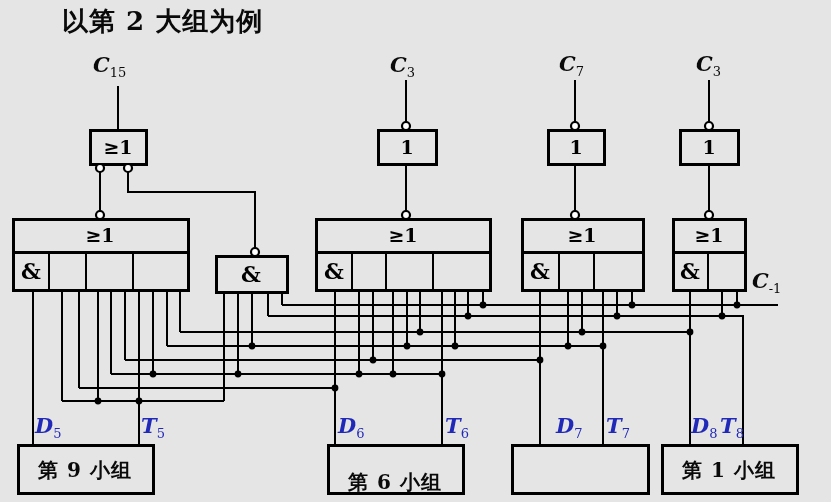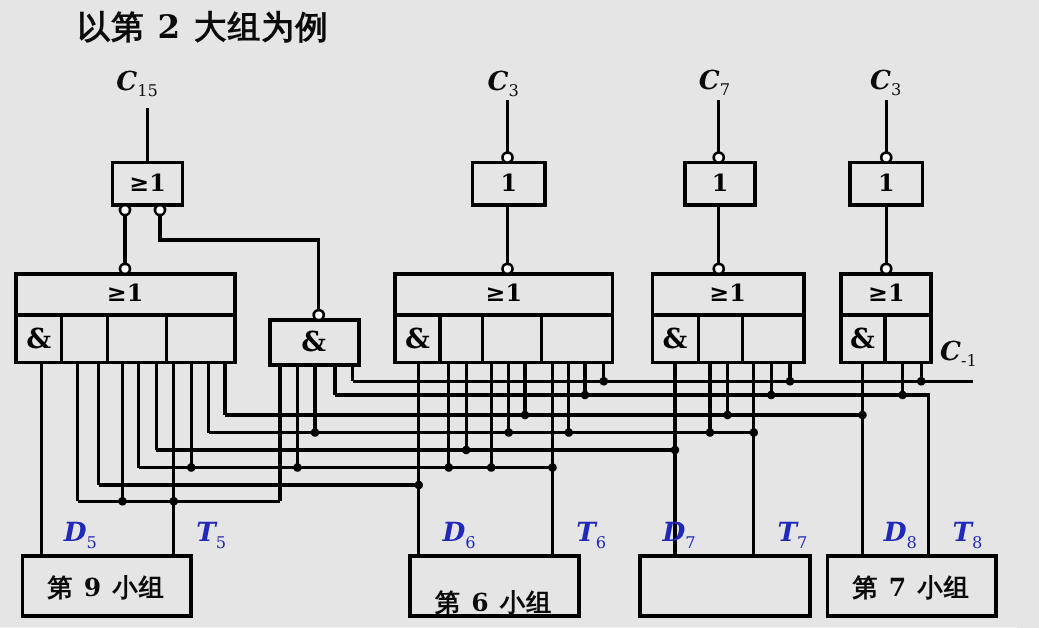--- a/index.html
+++ b/index.html
@@ -4,21 +4,21 @@
 <style>
   html,body{margin:0;padding:0;background:#ffffff;}
   .stage{position:relative;width:831px;height:502px;background:#e5e5e5;overflow:hidden;
          font-family:"DejaVu Serif","Liberation Serif",serif;}
   .stage svg{position:absolute;left:0;top:0;}
   .title{position:absolute;left:62px;top:4px;font-size:26px;font-weight:bold;color:#0a0a0a;
          letter-spacing:1px;white-space:nowrap;}
   .sig{position:absolute;font-weight:bold;font-style:italic;font-size:21px;color:#0a0a0a;
        white-space:nowrap;line-height:1;}
   .sig sub{font-size:13px;font-style:normal;font-weight:normal;vertical-align:-5px;letter-spacing:0;}
-  .sig.blue{color:#2129b8;margin-left:16px;}
+  .sig.blue{color:#2129b8;}
   .glabel{position:absolute;transform:translate(-50%,-54%);font-weight:bold;color:#000;
           font-size:19px;line-height:1;white-space:nowrap;}
   .glabel.amp{font-size:22px;}
   .gbox-label{position:absolute;transform:translate(-50%,-50%);font-weight:bold;color:#0a0a0a;
           font-size:20px;white-space:nowrap;letter-spacing:1px;}
 </style>
 </head>
 <body>
 
 <div class="stage">
@@ -112,36 +112,36 @@
   <span class="sig" style="left:93px;top:54px;"><span>C</span><sub>15</sub></span>
   <span class="sig" style="left:390px;top:54px;"><span>C</span><sub>3</sub></span>
   <span class="sig" style="left:559px;top:53px;"><span>C</span><sub>7</sub></span>
   <span class="sig" style="left:696px;top:53px;"><span>C</span><sub>3</sub></span>
   <span class="sig" style="left:752px;top:270px;"><span>C</span><sub>-1</sub></span>
 
   <span class="sig blue" style="left:35px;top:415px;"><span>D</span><sub>5</sub></span>
   <span class="sig blue" style="left:141px;top:415px;"><span>T</span><sub>5</sub></span>
   <span class="sig blue" style="left:338px;top:415px;"><span>D</span><sub>6</sub></span>
   <span class="sig blue" style="left:445px;top:415px;"><span>T</span><sub>6</sub></span>
-  <span class="sig blue" style="left:514px;top:415px;text-align:center;"><span>D</span><sub>7</sub></span>
+  <span class="sig blue" style="left:556px;top:415px;text-align:center;"><span>D</span><sub>7</sub></span>
   <span class="sig blue" style="left:606px;top:415px;"><span>T</span><sub>7</sub></span>
   <span class="sig blue" style="left:691px;top:415px;"><span>D</span><sub>8</sub></span>
-  <span class="sig blue" style="left:746px;top:415px;"><span>T</span><sub>8</sub></span>
+  <span class="sig blue" style="left:720px;top:415px;"><span>T</span><sub>8</sub></span>
 
   <span class="glabel" style="left:118px;top:148px;">≥1</span>
   <span class="glabel" style="left:407px;top:148px;">1</span>
   <span class="glabel" style="left:576px;top:148px;">1</span>
   <span class="glabel" style="left:709px;top:148px;">1</span>
   <span class="glabel" style="left:100px;top:236px;">≥1</span>
   <span class="glabel" style="left:403px;top:236px;">≥1</span>
   <span class="glabel" style="left:582px;top:236px;">≥1</span>
   <span class="glabel" style="left:709px;top:236px;">≥1</span>
   <span class="glabel amp" style="left:31px;top:272px;">&amp;</span>
   <span class="glabel amp" style="left:334px;top:272px;">&amp;</span>
   <span class="glabel amp" style="left:540px;top:272px;">&amp;</span>
   <span class="glabel amp" style="left:690px;top:272px;">&amp;</span>
   <span class="glabel amp" style="left:251px;top:275px;">&amp;</span>
 
   <span class="gbox-label" style="left:85px;top:470px;">第 9 小组</span>
   <span class="gbox-label" style="left:395px;top:470px;margin-top:12px;">第 6 小组</span>
-  <span class="gbox-label" style="left:729px;top:470px;">第 7 小组</span>
+  <span class="gbox-label" style="left:729px;top:470px;">第 1 小组</span>
 
 </div>
 
 </body></html>

